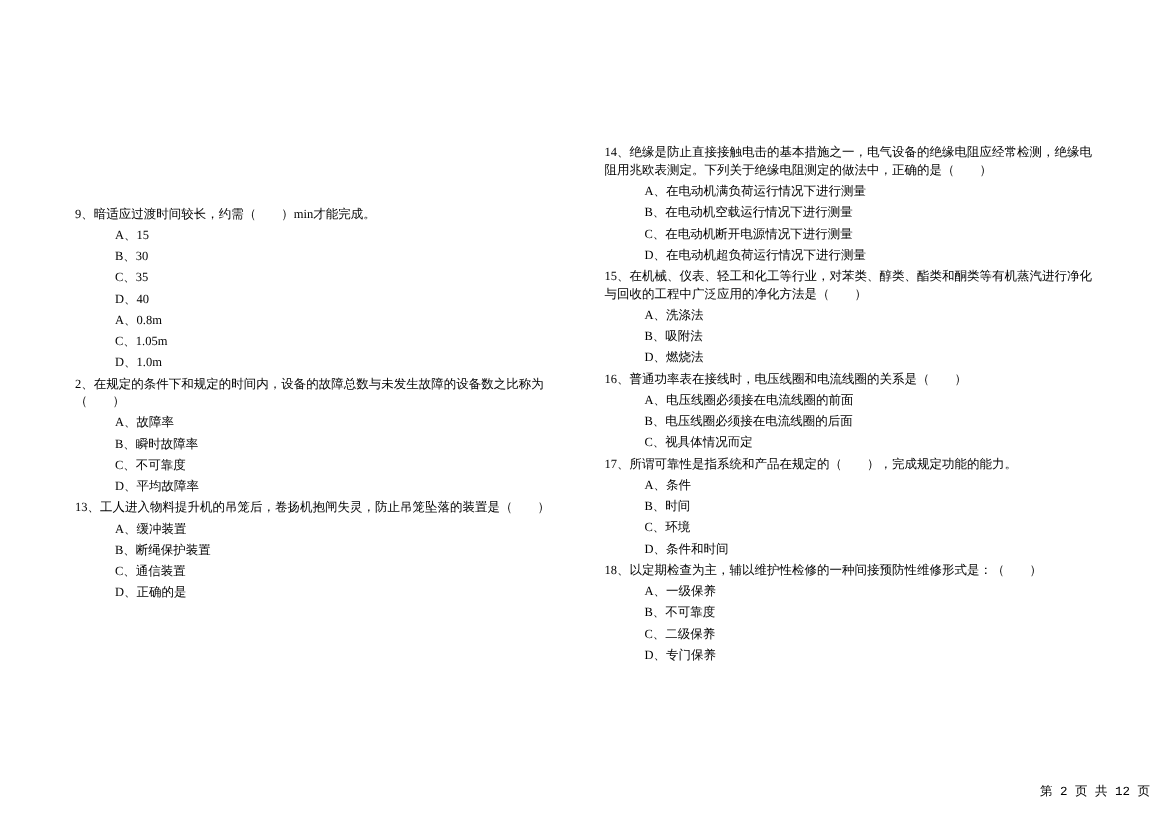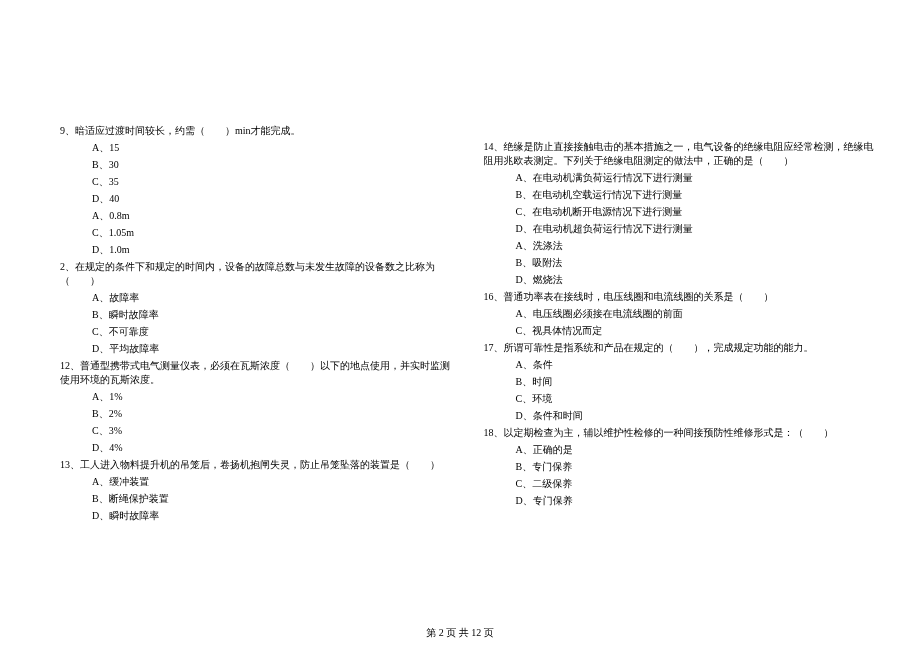--- a/index.html
+++ b/index.html
@@ -36,22 +36,23 @@
     }
     .option {
       margin-left: 32px;
       margin-bottom: 3px;
     }
     .footer {
       position: absolute;
       bottom: 10px;
       left: 0;
       right: 0;
-      text-align: center;
+      text-align: right;
       font-size: 10px;
+      font-family: Liberation Mono, monospace;
     }
   </style>
 </head>
 <body>
 
 <div class="columns">
   <div class="column">
 
     <div class="question">
       <div class="q-text"><span>9、</span><span>暗适应过渡时间较长，约需（　　）min才能完成。</span></div>
@@ -68,71 +69,67 @@
     </div>
 
     <div class="question">
       <div class="q-text"><span>2、</span><span>在规定的条件下和规定的时间内，设备的故障总数与未发生故障的设备数之比称为（　　）</span></div>
       <div class="option">A、故障率</div>
       <div class="option">B、瞬时故障率</div>
       <div class="option">C、不可靠度</div>
       <div class="option">D、平均故障率</div>
     </div>
 
-    <div class="question">
-      <div class="q-text"><span>12、</span><span>普通型携带式电气测量仪表，必须在瓦斯浓度（　　）以下的地点使用，并实时监测使用环境的瓦斯浓度。</span></div>
-      <div class="option">A、1%</div>
-      <div class="option">B、2%</div>
-      <div class="option">C、3%</div>
-      <div class="option">D、4%</div>
-    </div>
 
     <div class="question">
       <div class="q-text"><span>13、</span><span>工人进入物料提升机的吊笼后，卷扬机抱闸失灵，防止吊笼坠落的装置是（　　）</span></div>
       <div class="option">A、缓冲装置</div>
       <div class="option">B、断绳保护装置</div>
-      <div class="option">D、瞬时故障率</div>
+      <div class="option">C、通信装置</div>
+      <div class="option">D、正确的是</div>
     </div>
 
   </div>
 
   <div class="column">
 
     <div class="question">
       <div class="q-text"><span>14、</span><span>绝缘是防止直接接触电击的基本措施之一，电气设备的绝缘电阻应经常检测，绝缘电阻用兆欧表测定。下列关于绝缘电阻测定的做法中，正确的是（　　）</span></div>
       <div class="option">A、在电动机满负荷运行情况下进行测量</div>
       <div class="option">B、在电动机空载运行情况下进行测量</div>
       <div class="option">C、在电动机断开电源情况下进行测量</div>
       <div class="option">D、在电动机超负荷运行情况下进行测量</div>
     </div>
 
     <div class="question">
+      <div class="q-text"><span>15、</span><span>在机械、仪表、轻工和化工等行业，对苯类、醇类、酯类和酮类等有机蒸汽进行净化与回收的工程中广泛应用的净化方法是（　　）</span></div>
       <div class="option">A、洗涤法</div>
       <div class="option">B、吸附法</div>
       <div class="option">D、燃烧法</div>
     </div>
 
     <div class="question">
       <div class="q-text"><span>16、</span><span>普通功率表在接线时，电压线圈和电流线圈的关系是（　　）</span></div>
       <div class="option">A、电压线圈必须接在电流线圈的前面</div>
+      <div class="option">B、电压线圈必须接在电流线圈的后面</div>
       <div class="option">C、视具体情况而定</div>
     </div>
 
     <div class="question">
       <div class="q-text"><span>17、</span><span>所谓可靠性是指系统和产品在规定的（　　），完成规定功能的能力。</span></div>
       <div class="option">A、条件</div>
       <div class="option">B、时间</div>
       <div class="option">C、环境</div>
       <div class="option">D、条件和时间</div>
     </div>
 
     <div class="question">
       <div class="q-text"><span>18、</span><span>以定期检查为主，辅以维护性检修的一种间接预防性维修形式是：（　　）</span></div>
-      <div class="option">A、正确的是</div>
-      <div class="option">B、专门保养</div>
+      <div class="option">A、一级保养</div>
+      <div class="option">B、不可靠度</div>
       <div class="option">C、二级保养</div>
       <div class="option">D、专门保养</div>
     </div>
 
   </div>
 </div>
 
 <div class="footer">第 2 页 共 12 页</div>
 
 </body></html>

